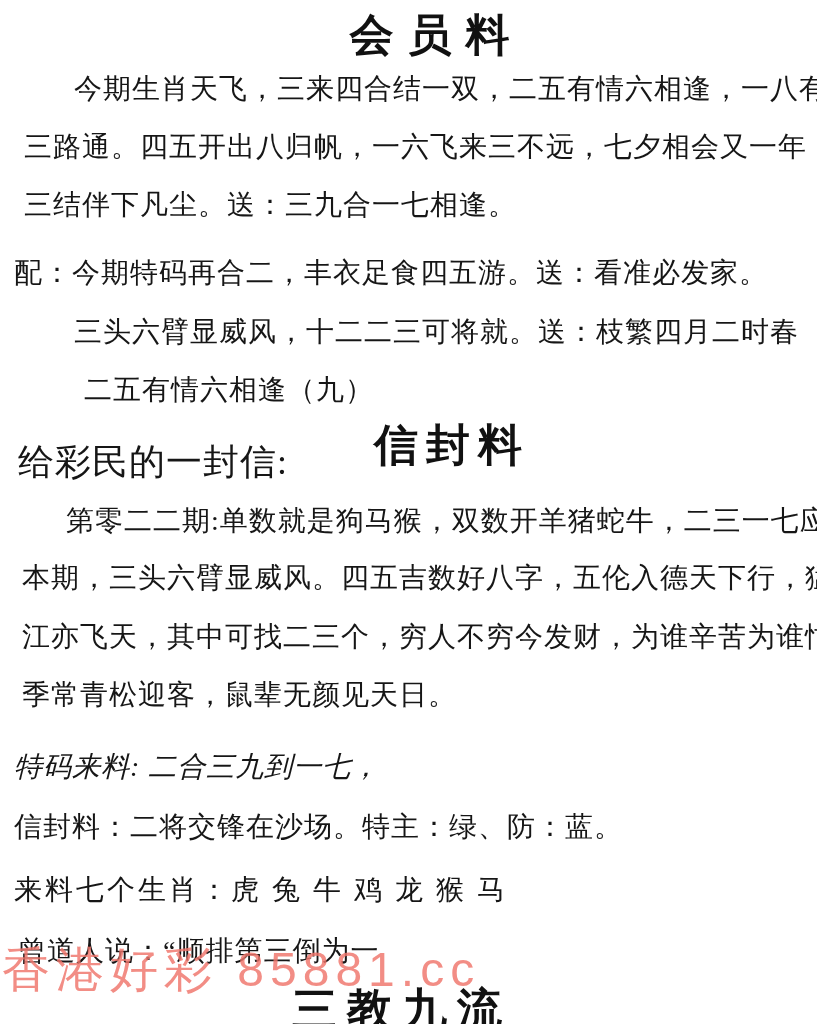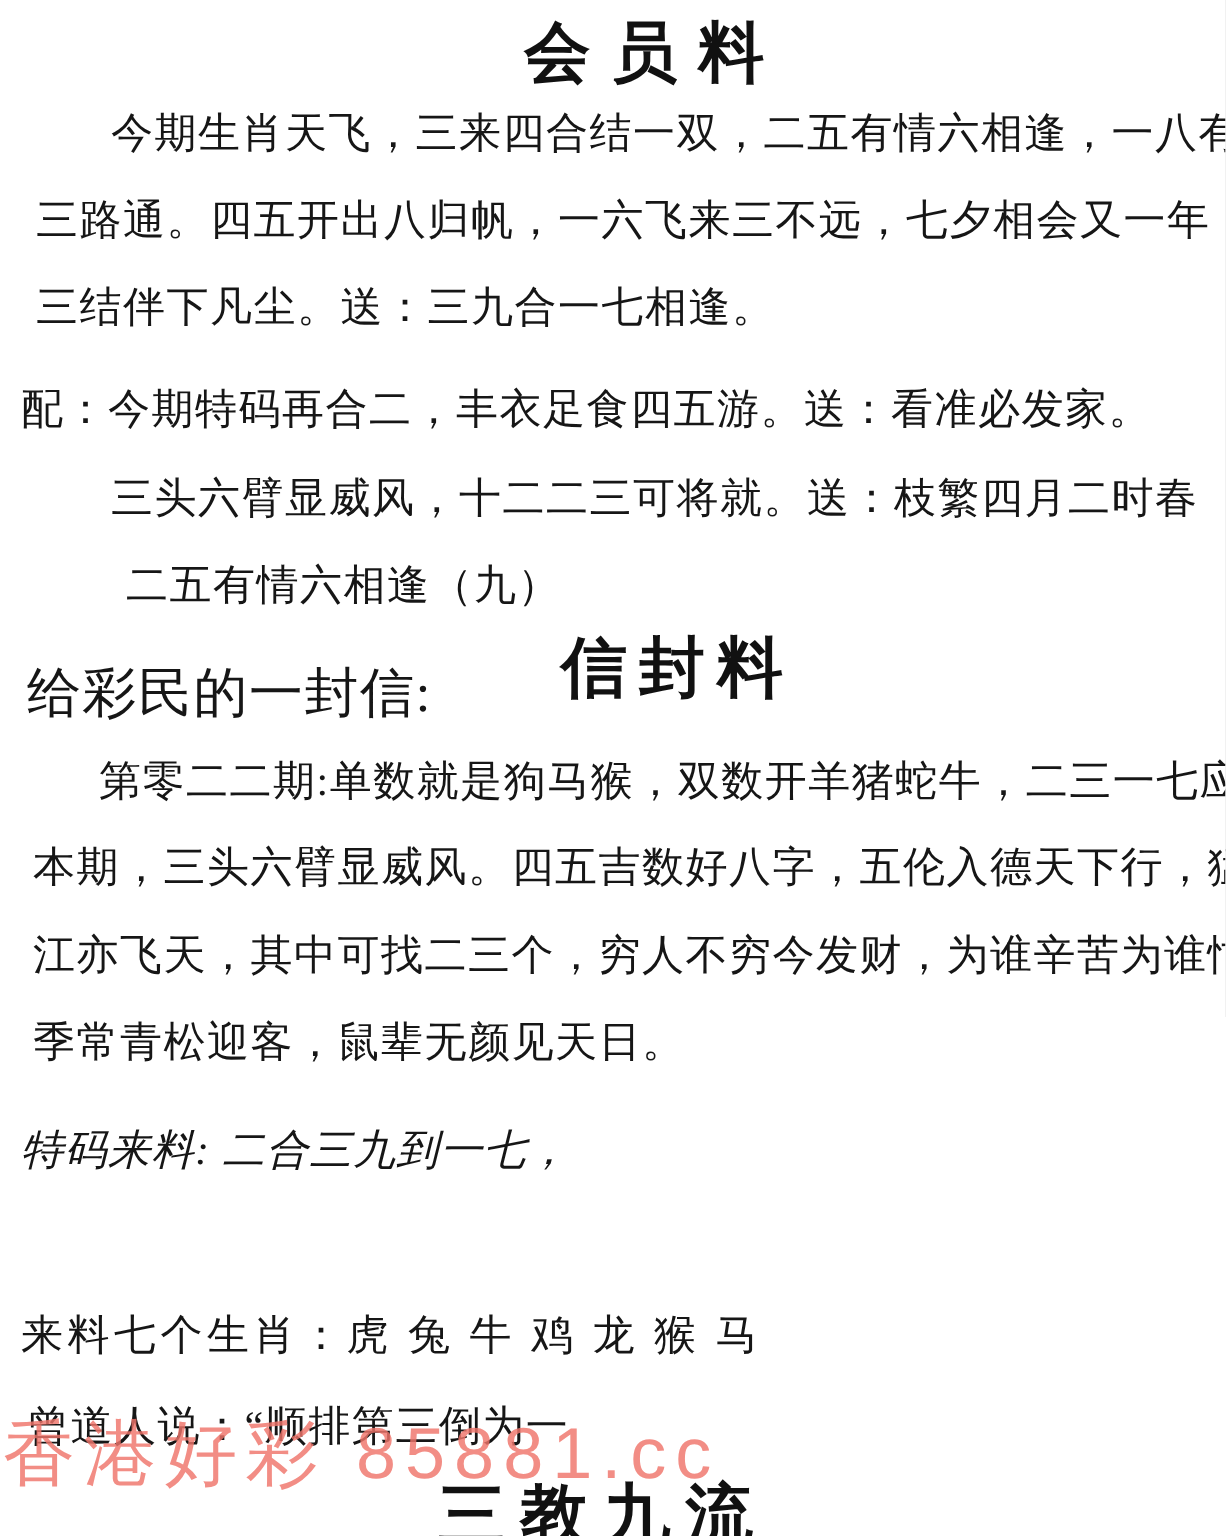--- a/index.html
+++ b/index.html
@@ -90,20 +90,21 @@
 
   <div class="line intro">给彩民的一封信:</div>
   <div class="section-title t-envelope">信封料</div>
 
   <div class="line p2l1">第零二二期:单数就是狗马猴，双数开羊猪蛇牛，二三一七应</div>
   <div class="line p2l2">本期，三头六臂显威风。四五吉数好八字，五伦入德天下行，猛龙过</div>
   <div class="line p2l3">江亦飞天，其中可找二三个，穷人不穷今发财，为谁辛苦为谁忙，四</div>
   <div class="line p2l4">季常青松迎客，鼠辈无颜见天日。</div>
 
   <div class="line tema">特码来料: 二合三九到一七，</div>
+  <div class="line xinfeng">信封料：二将交锋在沙场。特主：绿、防：蓝。</div>
   <div class="line zodiac">来料七个生肖：虎 兔 牛 鸡 龙 猴 马</div>
   <div class="line zeng">曾道人说：“顺排第三倒为一</div>
 
   <div class="bottom-title">三教九流</div>
 
   <div class="watermark" style="color: rgb(240, 117, 107);">香港好彩 85881.cc</div>
 
 </div>
 
 </body></html>

